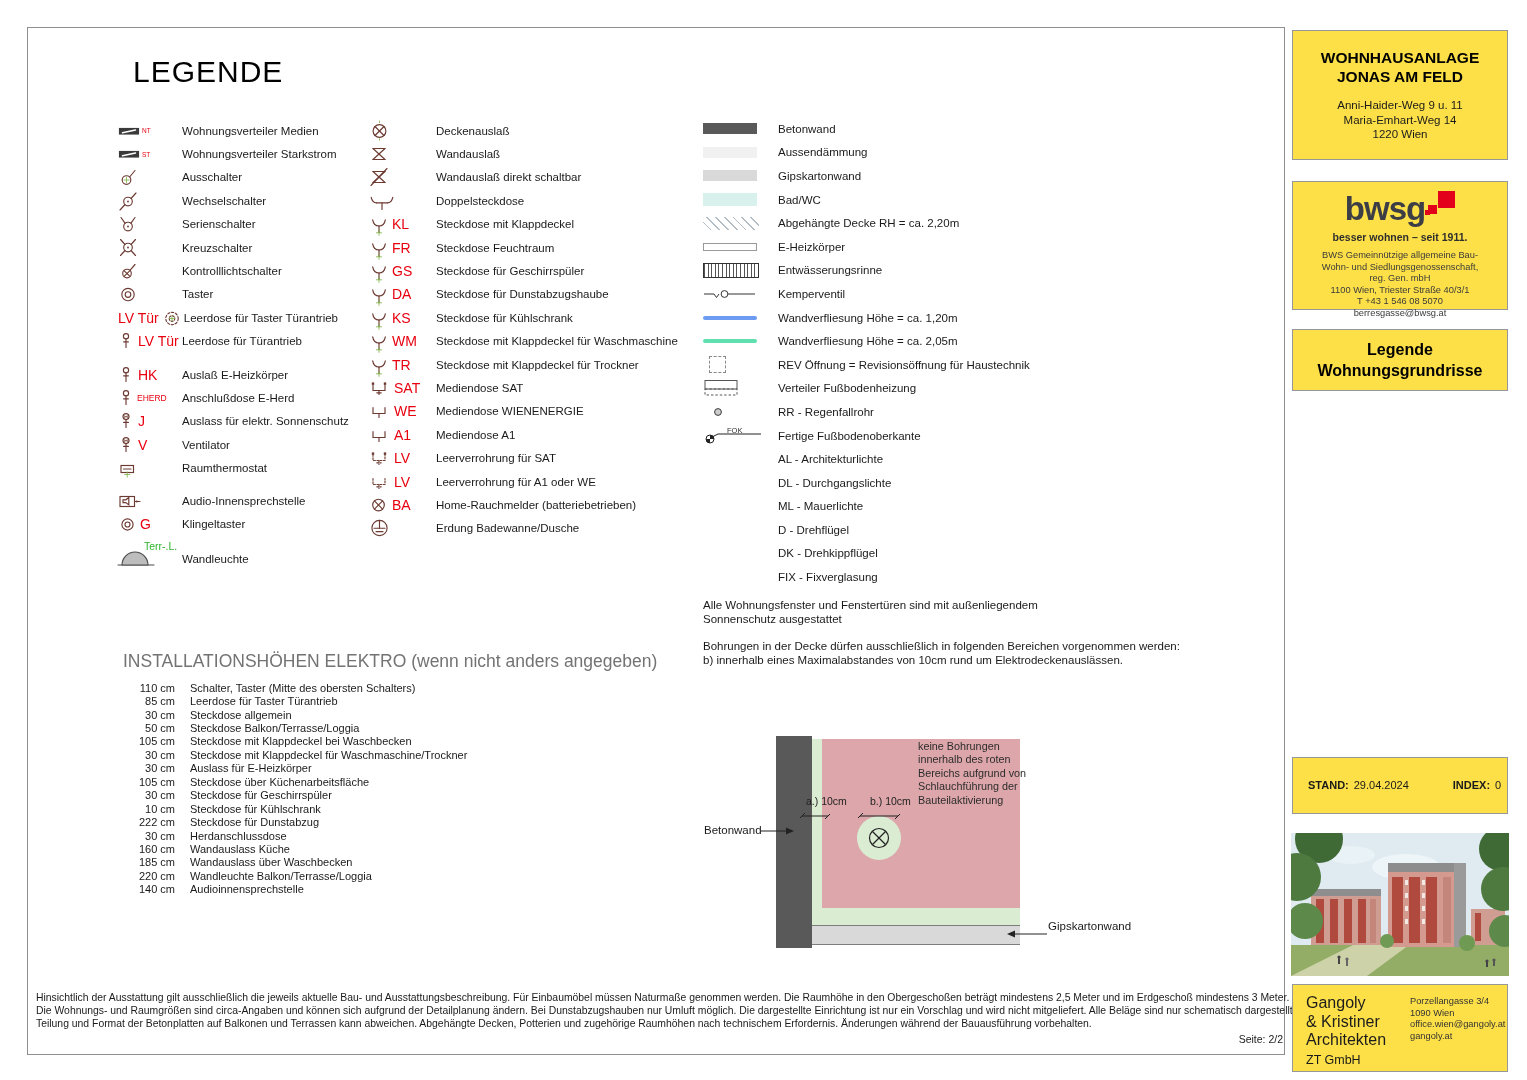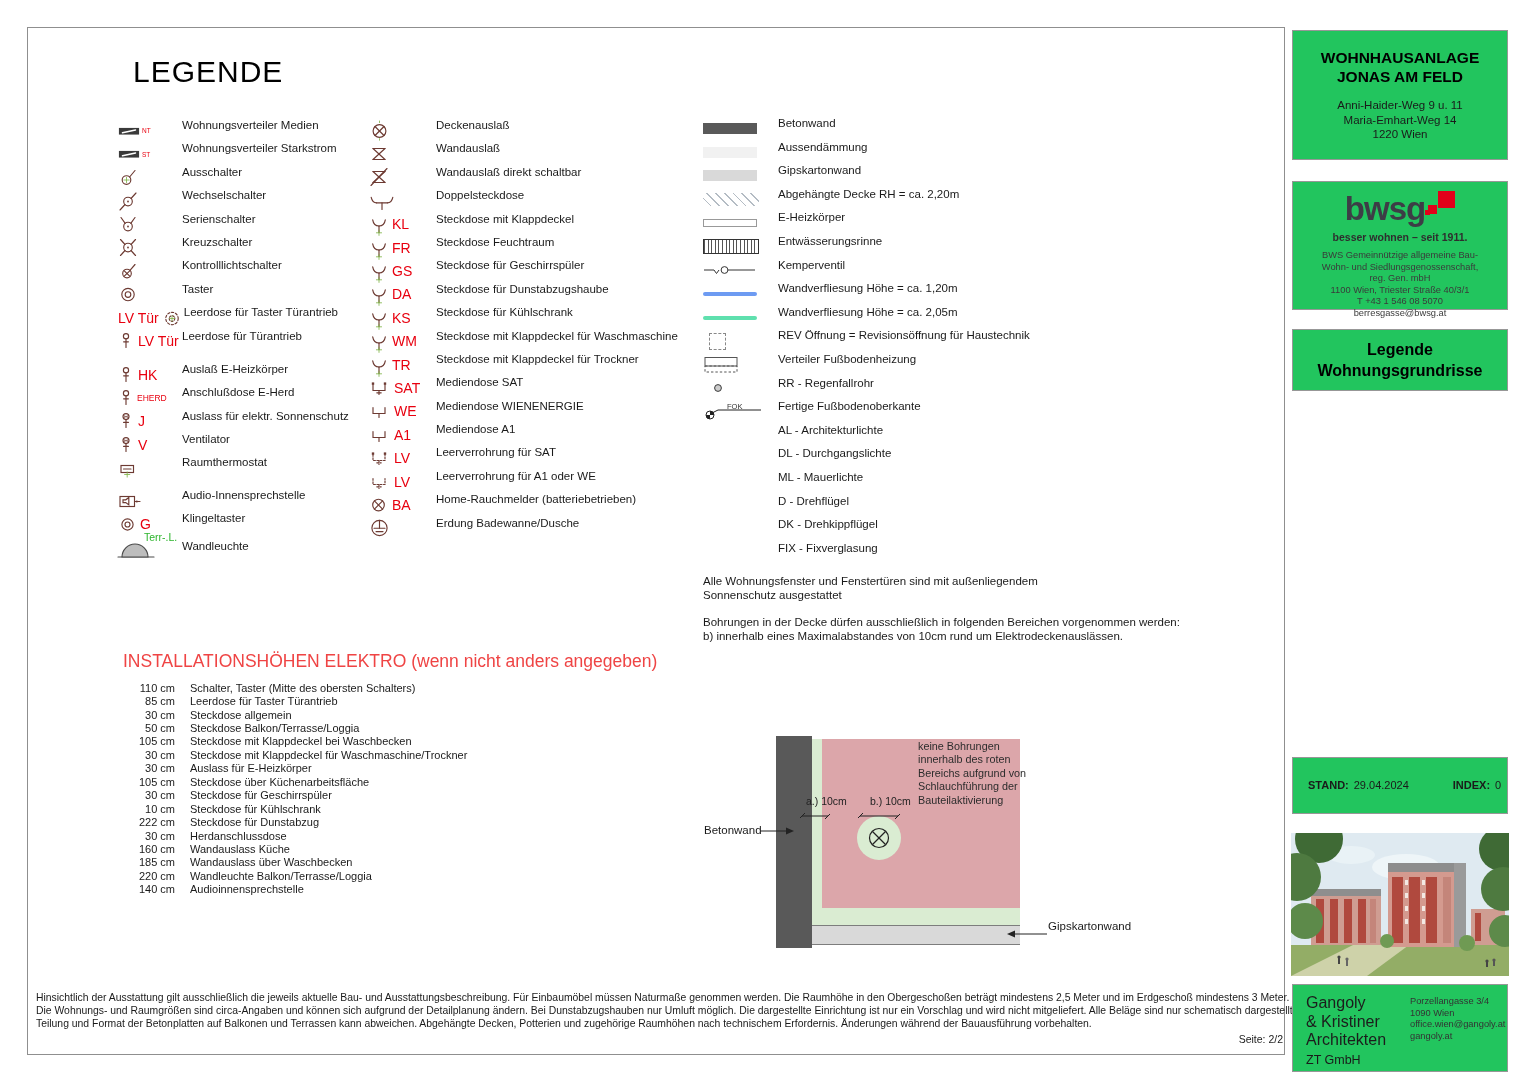--- a/index.html
+++ b/index.html
@@ -9,21 +9,21 @@
   }
   .abs{position:absolute}
   #frame{left:27px;top:27px;width:1256px;height:1026px;border:1px solid #8f8f8f}
   #legende-title{left:133px;top:55px;font-size:30px;letter-spacing:1px;color:#000}
 
   
   .lcol{display:flex;flex-direction:column}
   #col1{left:118px;top:119px}
   #col2{left:368px;top:119px}
   #col3{left:703px;top:117px;width:530px}
-  .lrow{display:flex;height:23.4px}
+  .lrow{display:flex;align-items:center;height:23.4px}
   #col3 .lrow{height:23.6px}
   .icell{flex:0 0 64px;display:flex;align-items:center;position:relative}
   #col2 .icell{flex:0 0 68px}
   #col3 .icell{flex:0 0 75px}
   .icell svg{overflow:visible;flex:0 0 auto}
   .code{color:var(--red);font-size:14px;margin-left:2px;white-space:nowrap}
   .code.tiny{font-size:6.5px;margin-left:1px}
   .code.small{font-size:8.5px;margin-left:1px}
   .code.left{margin:0 3px 0 0}
   .code.green{color:var(--green-label);position:absolute;left:24px;top:-9px;font-size:10.5px}
@@ -34,21 +34,21 @@
   
   .chip{width:54px;height:11px}
   .hatchd{width:56px;height:13px;background:repeating-linear-gradient(45deg,transparent 0 5px,#b4bcc4 5px 6.2px)}
   .heiz{width:52px;height:6px;border:1px solid #999;background:#fff}
   .rinne{width:54px;height:13px;border:1px solid #333;background:repeating-linear-gradient(90deg,#555 0 1px,transparent 1px 3.6px)}
   .lineb{width:54px;height:4px;border-radius:2px;background:var(--tile-blue)}
   .linem{width:54px;height:4px;border-radius:2px;background:var(--tile-mint)}
   .revsq{width:15px;height:15px;border:1px dashed #888;margin-left:6px}
 
   
-  #install-title{left:123px;top:651px;font-size:17.5px;color:#ef4444}
+  #install-title{left:123px;top:651px;font-size:17.5px;color:#737373}
   #install-list{left:123px;top:681px}
   .irow{display:flex;align-items:center;height:13.45px;font-size:11px}
   .irow .h{width:52px;text-align:right;white-space:nowrap}
   .irow .l{margin-left:15px;white-space:nowrap}
 
   
   #diag-wall{left:776px;top:736px;width:36px;height:212px;background:var(--betonwand)}
   #diag-green{left:812px;top:739px;width:208px;height:186px;background:var(--diagram-green)}
   #diag-pink{left:822px;top:739px;width:198px;height:169px;background:var(--diagram-pink)}
   #diag-gips{left:812px;top:925px;width:208px;height:20px;background:var(--gipskarton);border-top:1px solid #7d7d7d;border-bottom:1px solid #7d7d7d;box-sizing:border-box}
@@ -59,21 +59,21 @@
   #dim-b-label{left:870px;top:795px}
   #wall-label{left:704px;top:824px;font-size:11.5px}
   #board-label{left:1048px;top:920px;font-size:11.5px}
 
   
   #footer{left:36px;top:992px;width:1220px;font-size:10.4px;line-height:12.8px}
   #footer div{white-space:nowrap}
   #seite{left:1035px;top:1033px;width:248px;text-align:right;font-size:10.5px}
 
   
-  .box{position:absolute;left:1292px;width:216px;border:1px solid #979797;background:#22c55e;box-sizing:border-box;text-align:center}
+  .box{position:absolute;left:1292px;width:216px;border:1px solid #979797;background:#fde047;box-sizing:border-box;text-align:center}
   #project-box{top:30px;height:130px;padding-top:17px}
   #project-box .t{font-size:15.5px;font-weight:bold;line-height:19px;color:#000}
   #project-box .a{font-size:11.5px;line-height:14.5px;margin-top:12px}
   #developer-box{top:181px;height:129px;padding-top:12px}
   .bwsg-logo{position:relative;display:inline-block;padding-right:30px;line-height:30px}
   .bwsg-text{font-size:33px;font-weight:600;letter-spacing:-1px;color:#3d3d46}
   .sq{position:absolute;background:var(--logo-red)}
   .sq1{width:17px;height:17px;right:0;top:-3px}
   .sq2{width:9px;height:9px;right:18px;top:11px}
   .sq3{width:5px;height:5px;right:25px;top:16px}
@@ -285,21 +285,21 @@
     <div class="lrow">
       <div class="icell">
         <svg width="20" height="22" viewBox="0 0 20 22" fill="none" stroke="#6d3a32" stroke-width="1.15" stroke-linecap="round">
           <circle cx="9.5" cy="11.5" r="5.6"></circle>
           <circle cx="9.5" cy="11.5" r="2.5"></circle>
         </svg>
         <span class="code">G</span>
       </div>
       <span class="lbl">Klingeltaster</span>
     </div>
-    <div class="lrow" style="margin-top: 4px;">
+    <div class="lrow" style="margin-top: 12px;">
       <div class="icell">
         <svg width="42" height="20" viewBox="0 0 42 20" fill="none" stroke="#6d3a32" stroke-width="1.15" stroke-linecap="round">
           <line x1="0" y1="16" x2="36" y2="16" stroke="#4a4a4a"></line>
           <path d="M4,16 A13,13 0 0 1 30,16 Z" fill="#bdbdbd" stroke="#4a4a4a"></path>
         </svg>
         <span class="code green">Terr-.L.</span>
       </div>
       <span class="lbl">Wandleuchte</span>
     </div>
   </div>
@@ -552,20 +552,26 @@
       <div class="icell">
         <div class="chip" style="background:#f1f1f1"></div>
       </div>
       <span class="lbl">Aussendämmung</span>
     </div>
     <div class="lrow">
       <div class="icell">
         <div class="chip" style="background:#d9d9d9"></div>
       </div>
       <span class="lbl">Gipskartonwand</span>
+    </div>
+    <div class="lrow">
+      <div class="icell">
+        <div class="chip" style="background:#d9f1ec;height:13px"></div>
+      </div>
+      <span class="lbl">Bad/WC</span>
     </div>
     <div class="lrow">
       <div class="icell">
         <div class="hatchd"></div>
       </div>
       <span class="lbl">Abgehängte Decke RH = ca. 2,20m</span>
     </div>
     <div class="lrow">
       <div class="icell">
         <div class="heiz"></div>

